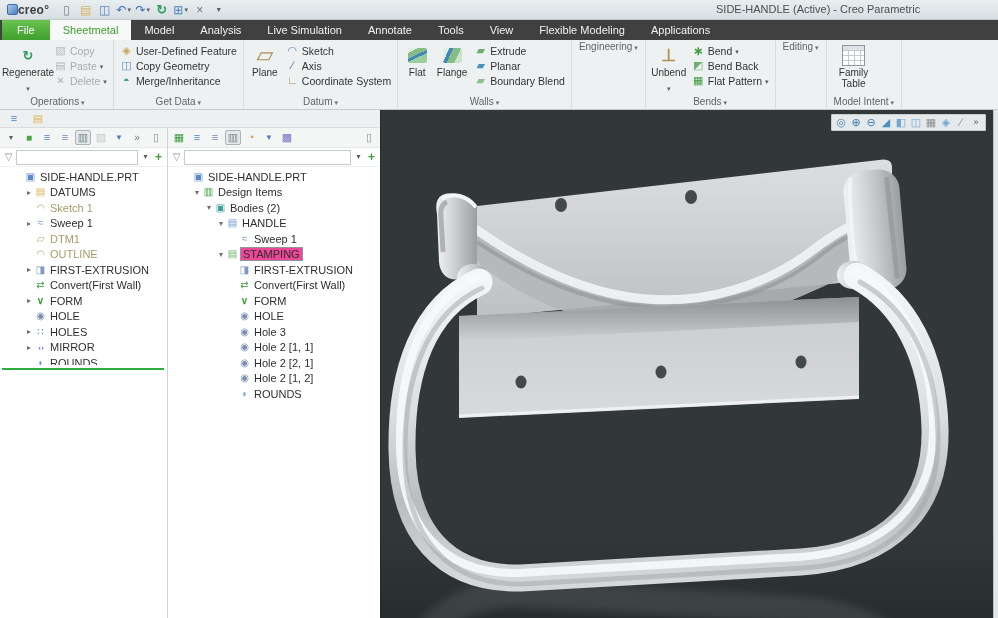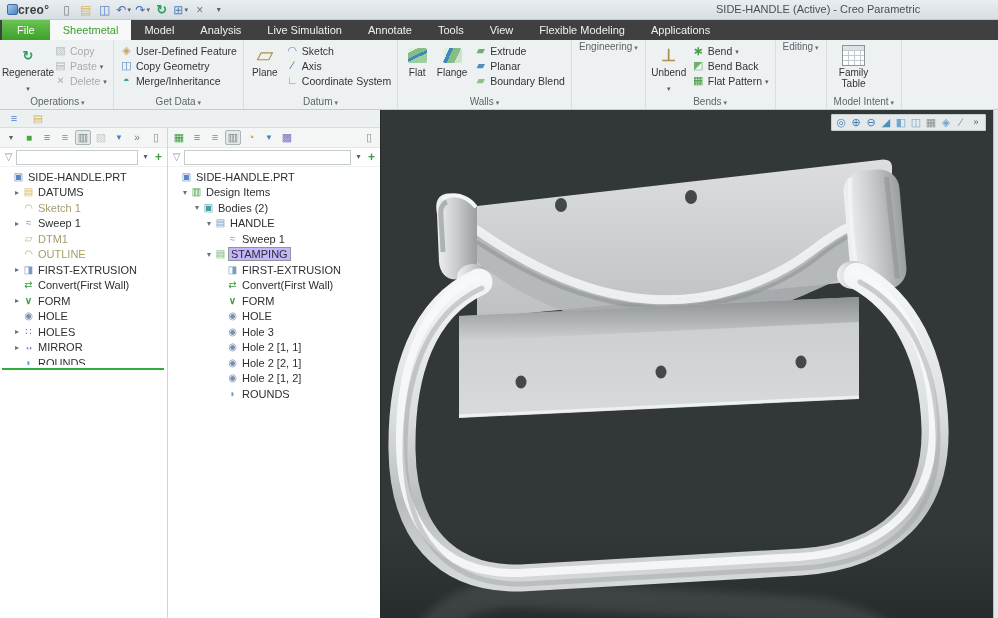--- a/index.html
+++ b/index.html
@@ -115,33 +115,33 @@
   .panel2{flex:1}
   .ptoolbar{height:20px;display:flex;align-items:center;gap:2px;padding:0 3px;background:#f4f6f6;border-bottom:1px solid #e4e8e9}
   .pbtn{min-width:16px;height:15px;display:flex;align-items:center;justify-content:center;border:1px solid transparent;border-radius:2px}
   .pbtn[data-active="true"]{border-color:#adb4b7;background:#e3e8e9}
   .pbtn:last-child{margin-left:auto}
   .searchrow{height:19px;display:flex;align-items:center;gap:2px;padding:0 3px;border-bottom:1px solid #eef1f1}
   .searchbox{flex:1;position:relative;display:flex;align-items:center}
   .searchbox input{width:100%;height:15px;border:1px solid #c6ccce;font-size:10px;padding:0 12px 0 3px;outline:none;background:#fff}
   .clear-btn{position:absolute;right:2px;width:9px;height:11px;display:flex;align-items:center;justify-content:center}
   .sicn{width:11px;display:flex;align-items:center;justify-content:center}
-  .tree{flex:1;overflow:hidden;padding:2px 0 0 2px}
+  .tree{flex:1;overflow:hidden;padding:2px 0 0 14px}
   .trow{display:flex;align-items:center;height:15.5px;font-size:11px;color:#2e2e2e;white-space:nowrap}
   .trow .arrow{width:10px;min-width:10px;font-size:8px;color:#6a6f72;text-align:center}
   .trow[data-expand="right"] .arrow::before{content:"▸"}
   .trow[data-expand="down"] .arrow::before{content:"▾"}
   .trow .ticon{width:13px;min-width:13px;height:13px;display:inline-flex;align-items:center;justify-content:center;margin-right:3px;font-size:10px}
   .trow[data-level="1"]{padding-left:10px}
   .trow[data-level="2"]{padding-left:22px}
   .trow[data-level="3"]{padding-left:34px}
   .trow[data-level="4"]{padding-left:46px}
   .trow[data-suppressed="true"]{color:#a59c6b}
   .trow[data-suppressed="true"] .ticon::before{color:#b5ab76 !important}
-  .trow[data-selected="true"] .tlabel{border:1px solid #8f9598;background:#c4b5fd;padding:0 2px;margin-left:-2px}
+  .trow[data-selected="true"] .tlabel{border:1px solid #8f9598;background:#ec4899;padding:0 2px;margin-left:-2px}
   [data-icon="part-icon"]::before{content:"▣";color:#5b87c5}
   [data-icon="folder-icon"]::before{content:"▤";color:#d9b65f}
   [data-icon="sketch-tree-icon"]::before{content:"◠";color:#5b87c5}
   [data-icon="sweep-icon"]::before{content:"≈";color:#7a9cc0}
   [data-icon="datum-plane-icon"]::before{content:"▱";color:#b08f4a}
   [data-icon="extrusion-icon"]::before{content:"◨";color:#7a9cc0}
   [data-icon="convert-icon"]::before{content:"⇄";color:#3f9c3f}
   [data-icon="form-tree-icon"]::before{content:"∨";color:#3f9c3f;font-weight:700}
   [data-icon="hole-icon"]::before{content:"◉";color:#7a8fb0}
   [data-icon="mirror-icon"]::before{content:"◖◗";color:#8a7fc0;font-size:7px;letter-spacing:-1px}

